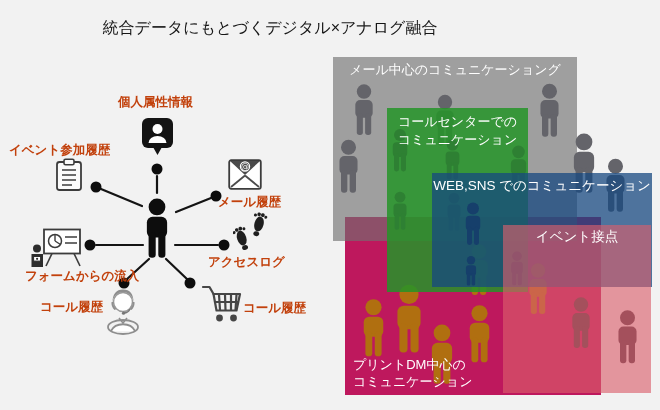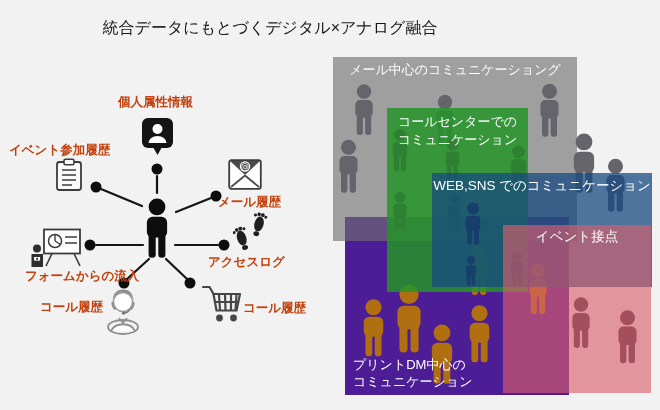--- a/index.html
+++ b/index.html
@@ -28,21 +28,21 @@
 
   
   .seg{position:absolute;}
   .seg-label{
     color:#ffffff;white-space:nowrap;line-height:1.35;
   }
   .seg-gray  {left:333px;top:57px;width:244px;height:184px;background:rgba(112,112,112,0.64);}
   .seg-green {left:387px;top:108px;width:141px;height:184px;background:rgba(36,148,40,0.85);}
   .seg-blue  {left:432px;top:173px;width:220px;height:114px;background:rgba(23,72,128,0.75);}
   .seg-pink  {left:503px;top:225px;width:148px;height:168px;background:rgba(219,95,108,0.63);}
-  .seg-orange{left:345px;top:217px;width:224px;height:178px;background:#4c1d95;}
+  .seg-orange{left:345px;top:217px;width:256px;height:178px;background:#be185d;}
 
   .lbl-gray{position:absolute;left:0;top:4px;width:100%;text-align:center;font-size:13px;}
   .lbl-green{position:absolute;left:0;top:5px;width:100%;text-align:center;font-size:13px;}
   .lbl-blue{position:absolute;left:0;top:4px;width:100%;text-align:center;font-size:13.5px;}
   .lbl-pink{position:absolute;left:0;top:3px;width:100%;text-align:center;font-size:13.5px;}
   .lbl-orange{position:absolute;left:8px;bottom:4px;text-align:left;font-size:13px;}
 </style>
 </head>
 <body>
 

